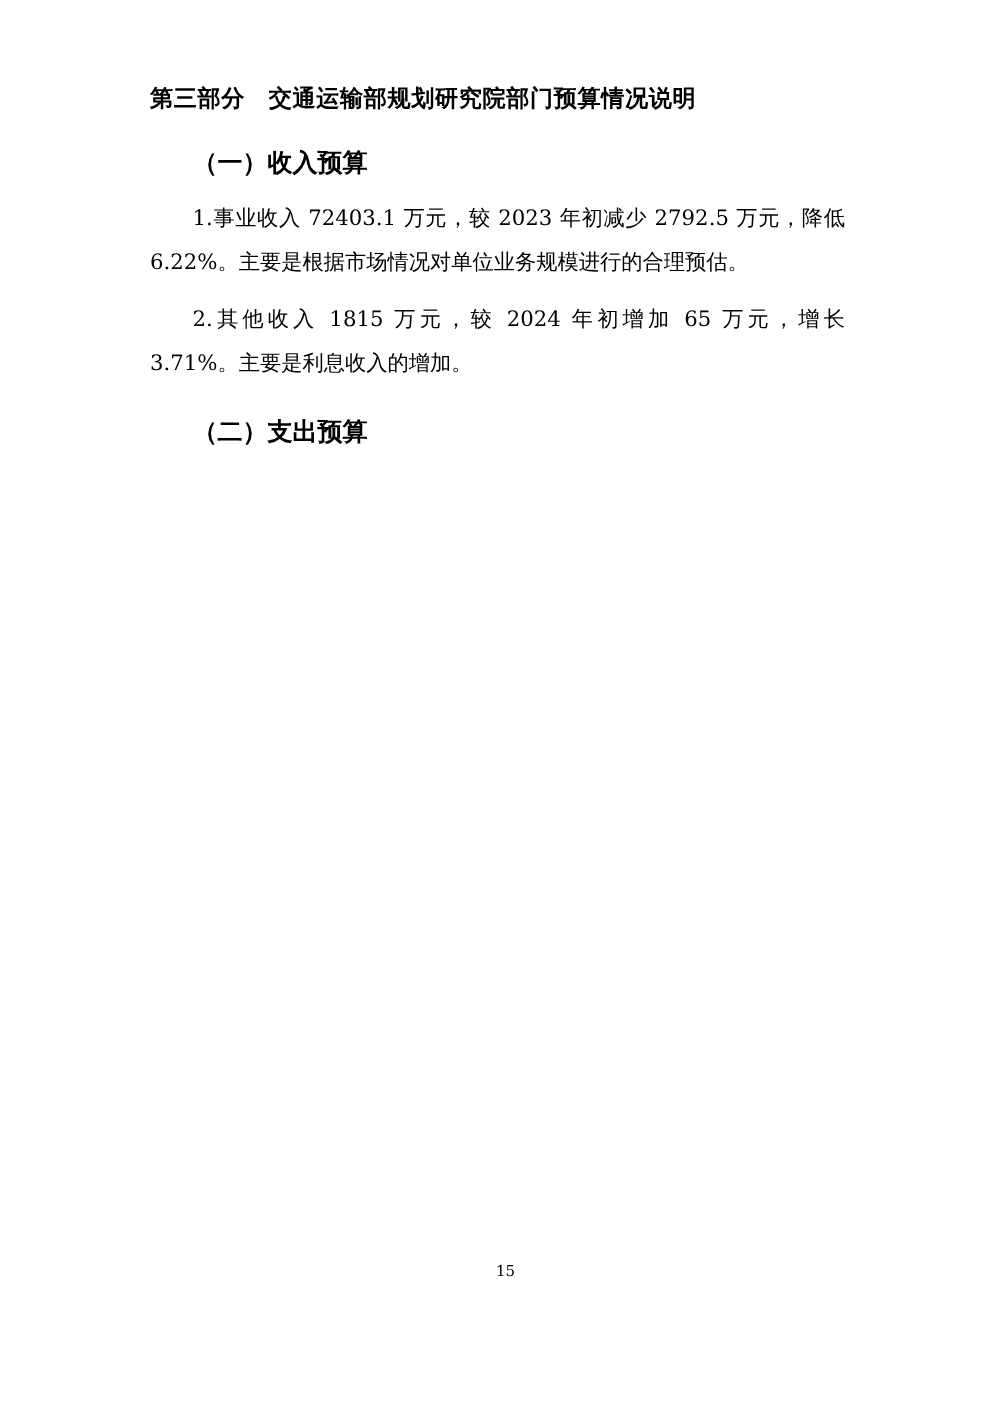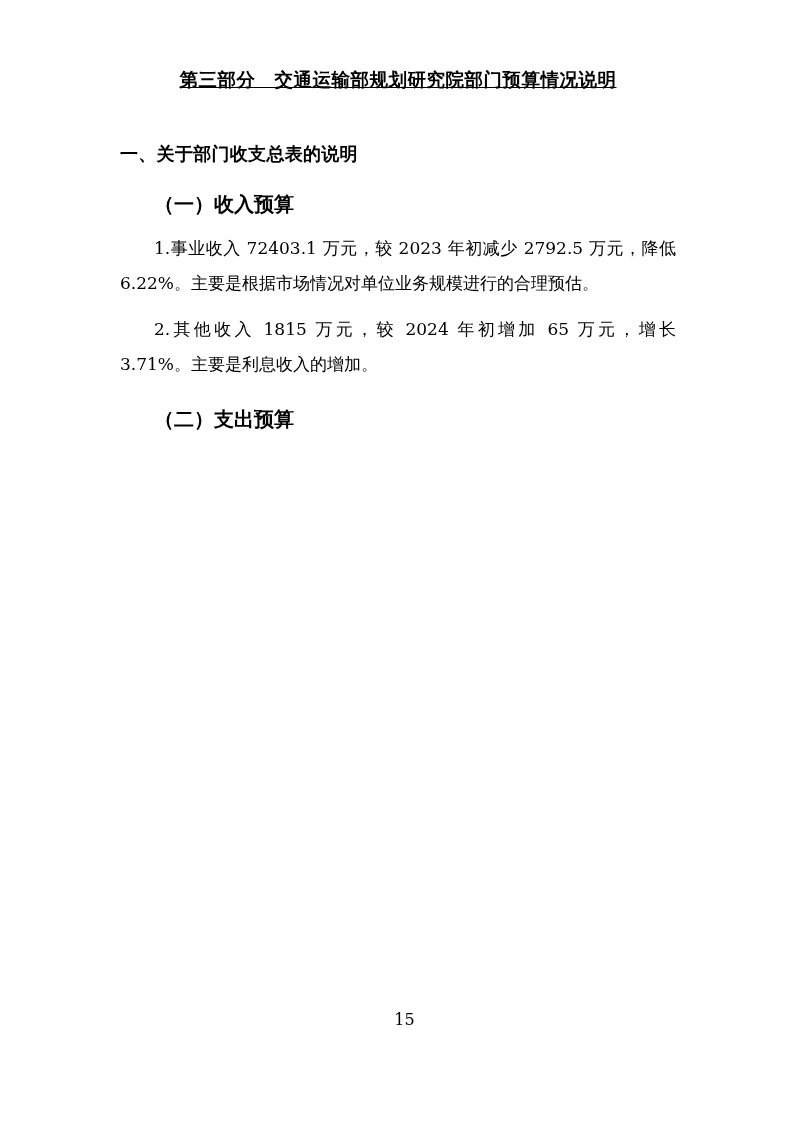--- a/index.html
+++ b/index.html
@@ -24,25 +24,24 @@
     position: absolute;
     left: 120px;
     top: 66px;
     width: 556px;
   }
   .doc-title {
     font-family: "DejaVu Sans", "Liberation Sans", sans-serif;
     font-weight: bold;
     font-size: 18.5px;
     line-height: 1.5;
-    text-align: center;
+    text-align: left;
     letter-spacing: 0.5px;
     margin: 0 0 0 0;
     white-space: pre;
-    text-decoration: underline;
   }
   .h-section {
     font-family: "DejaVu Sans", "Liberation Sans", sans-serif;
     font-weight: bold;
     font-size: 18px;
     line-height: 1.5;
     letter-spacing: 0.3px;
     margin: 46px 0 0 0;
     text-indent: 0;
   }
@@ -63,34 +62,33 @@
     text-align: justify;
     text-justify: inter-ideograph;
   }
   .page-number {
     position: absolute;
     left: 0;
     right: 0;
     top: 1010px;
     text-align: center;
     font-family: "DejaVu Serif", "Liberation Serif", serif;
-    font-size: 16px;
+    font-size: 12px;
     color: #000;
     padding-left: 16px;
   }
 </style>
 </head>
 <body>
 
 <div class="page">
   <div class="content">
 
     <div class="doc-title">第三部分　交通运输部规划研究院部门预算情况说明</div>
 
-    <div class="h-section">一、关于部门收支总表的说明</div>
 
     <div class="h-sub">（一）收入预算</div>
 
     <p class="para">1.事业收入 72403.1 万元，较 2023 年初减少 2792.5 万元，降低 6.22%。主要是根据市场情况对单位业务规模进行的合理预估。</p>
 
     <p class="para">2.其他收入 1815 万元，较 2024 年初增加 65 万元，增长 3.71%。主要是利息收入的增加。</p>
 
     <div class="h-sub">（二）支出预算</div>
 
 

